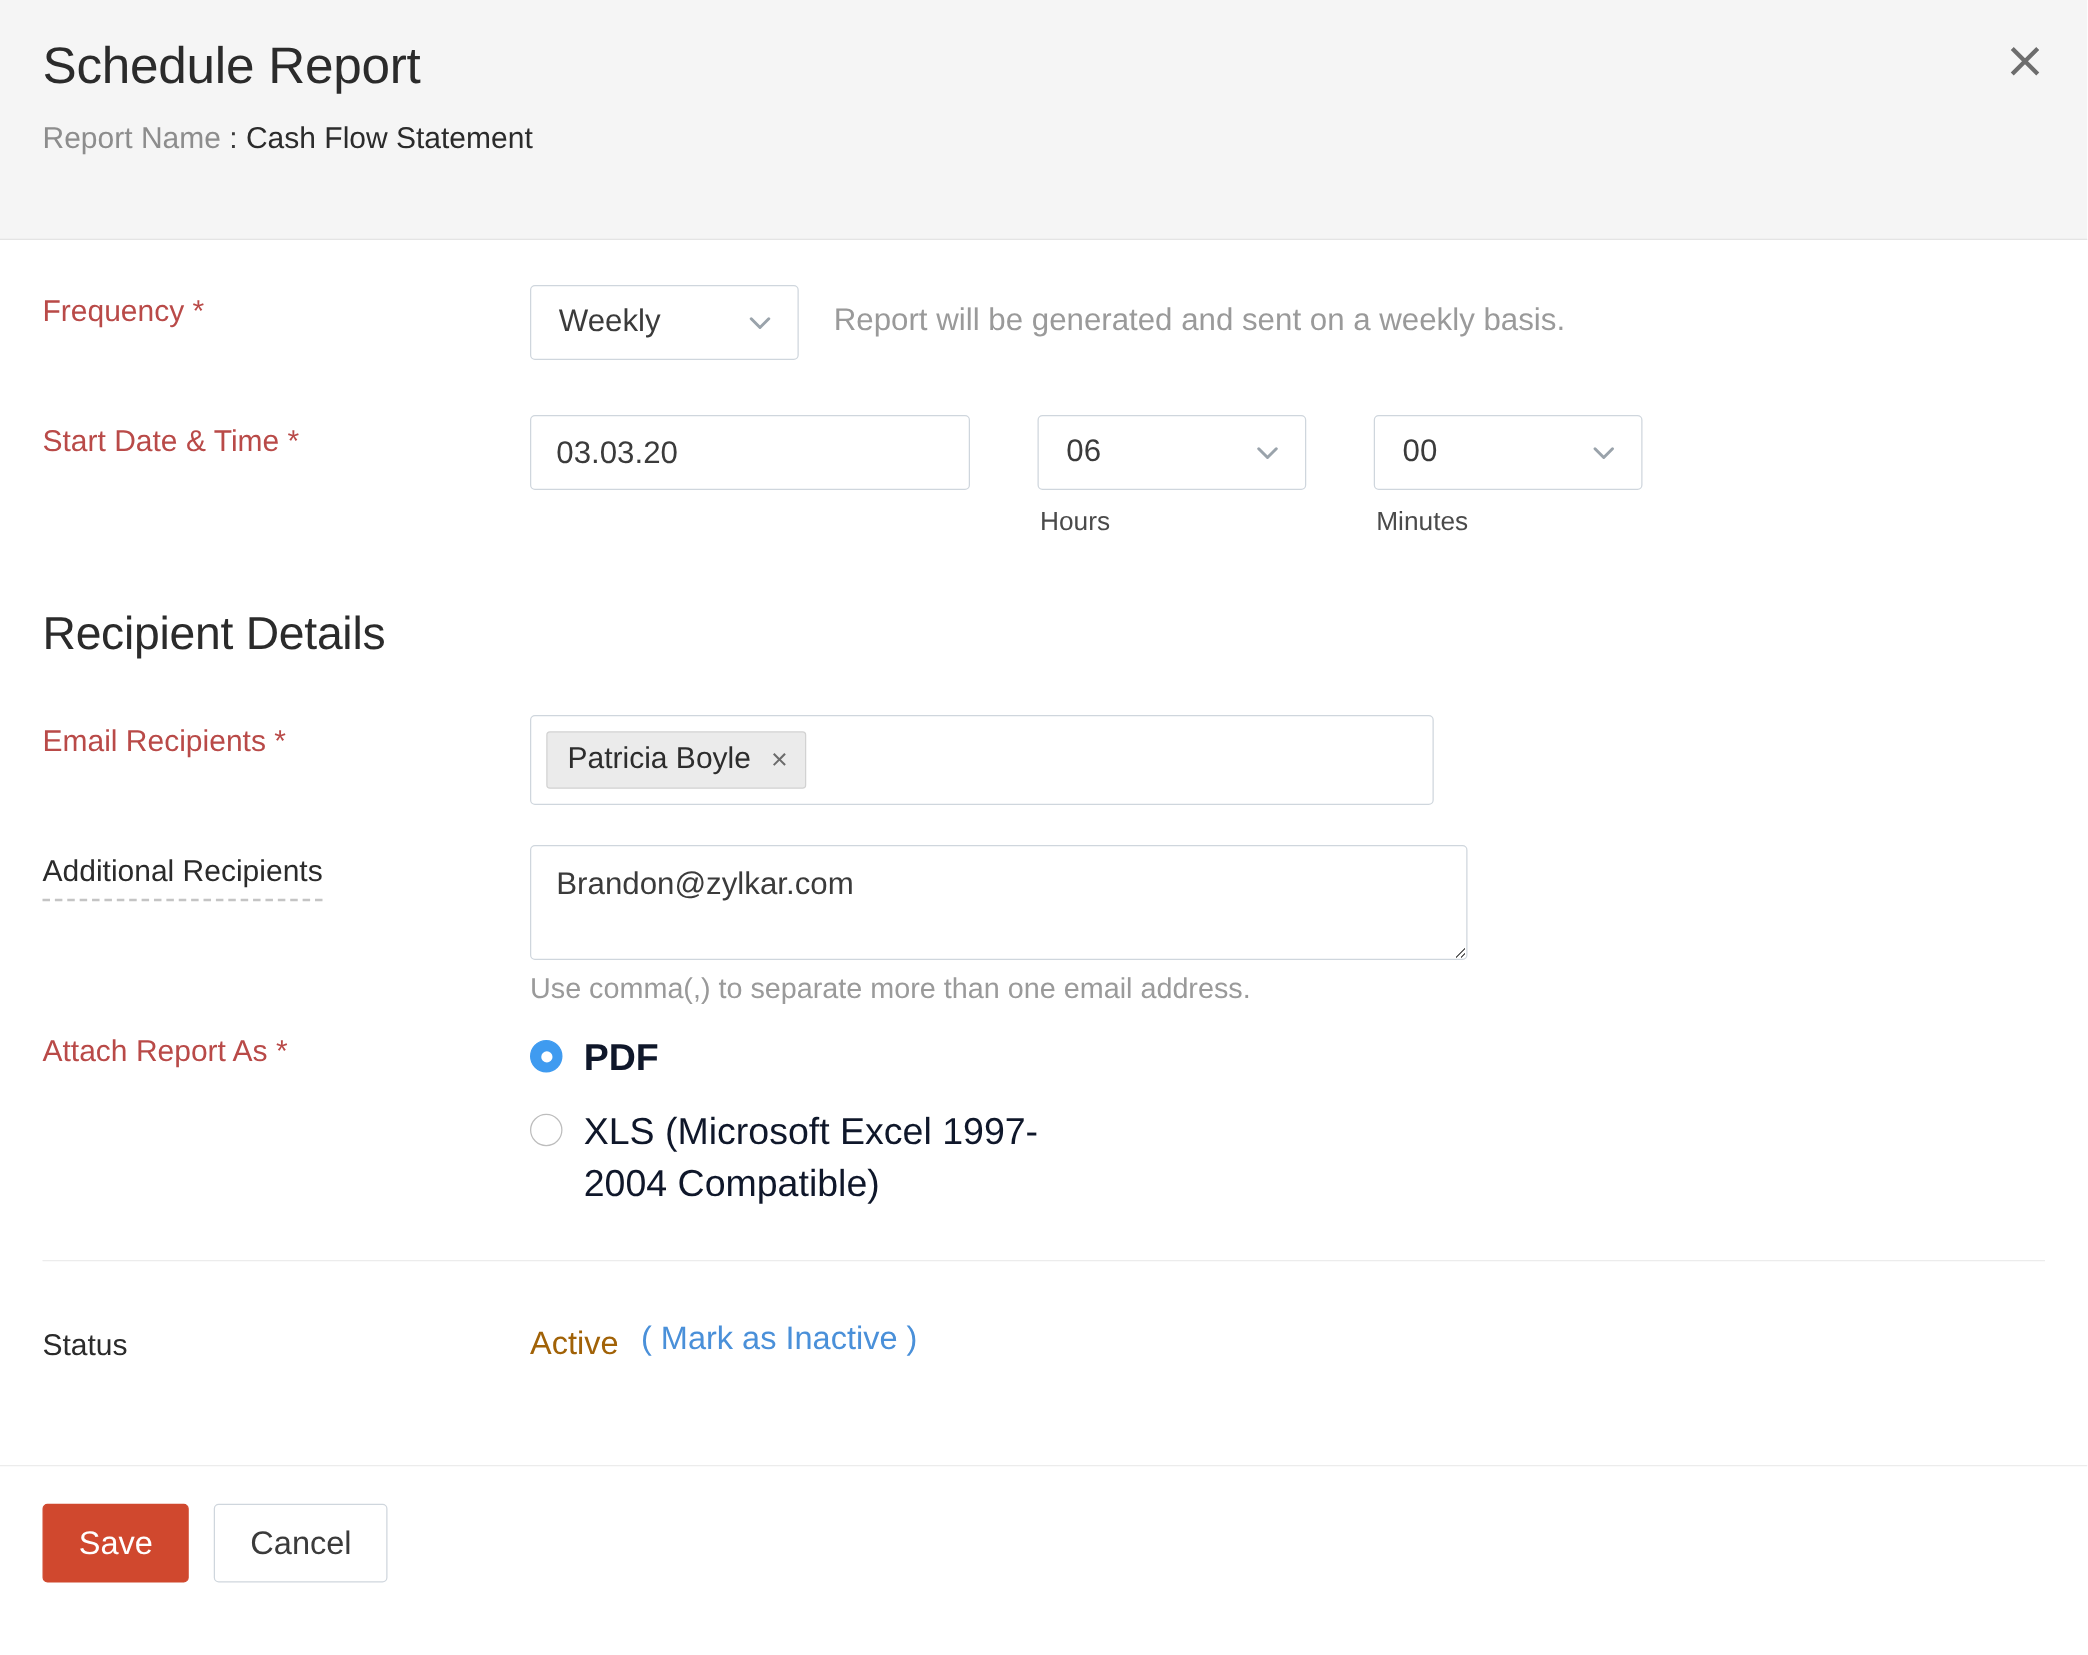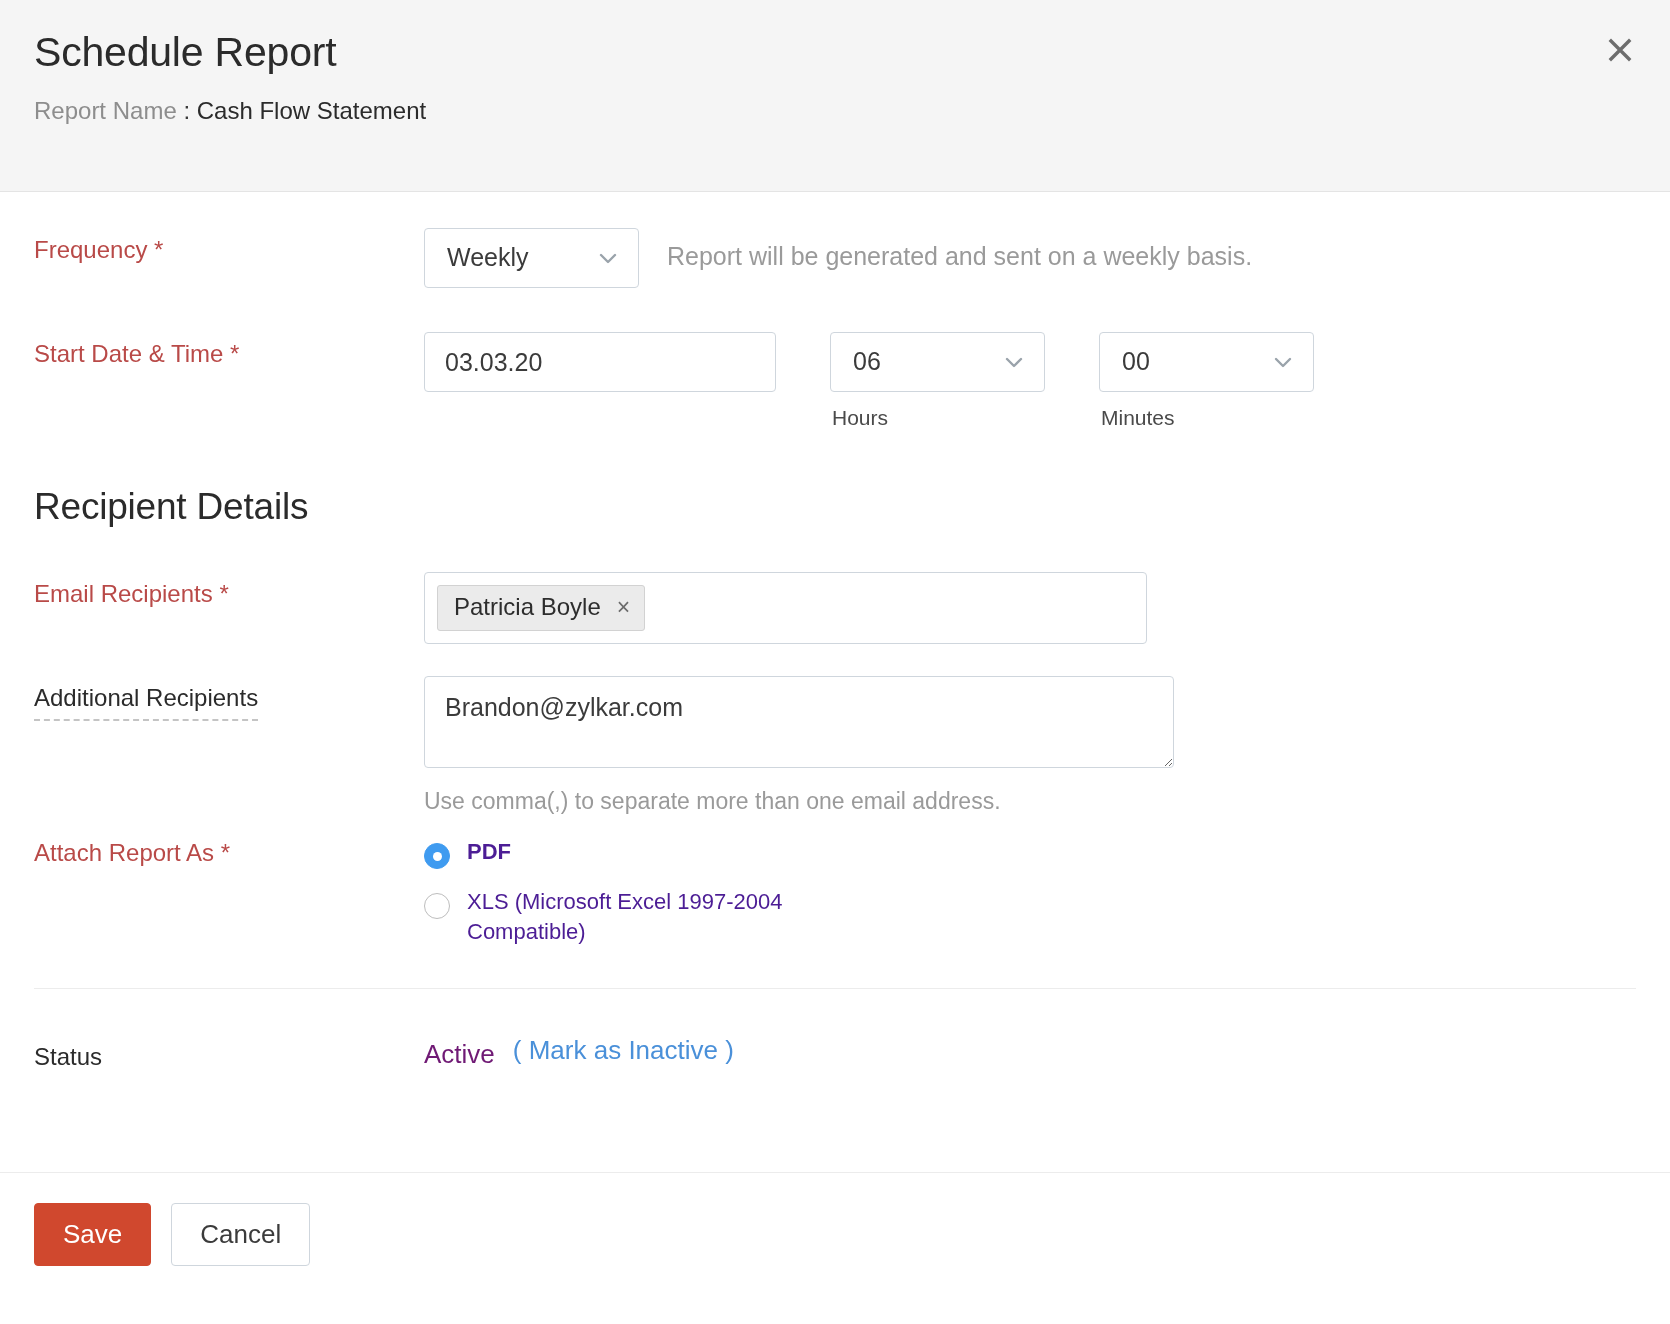--- a/index.html
+++ b/index.html
@@ -238,21 +238,21 @@
     color: #3b3b3b;
     font-family: "Liberation Sans", sans-serif;
     padding: 14px 20px;
     outline: none;
     resize: vertical;
     line-height: 1.3;
   }
   .helper-below {
     font-size: 23px;
     color: #9a9a9a;
-    margin-top: 16px;
+    margin-top: 4px;
   }
 
   
   .radio-group { padding-top: 6px; }
   .radio-row {
     display: flex;
     align-items: flex-start;
     margin-bottom: 18px;
     cursor: pointer;
   }
@@ -278,38 +278,38 @@
     left: 50%;
     top: 50%;
     width: 9px;
     height: 9px;
     margin-left: -4.5px;
     margin-top: -4.5px;
     border-radius: 50%;
     background: #fff;
   }
   .radio-label {
-    font-size: 22px;
-    color: #4c1d95;
+    font-size: 30px;
+    color: #0f172a;
     line-height: 1.38;
     max-width: 400px;
   }
   .radio-label.bold { font-weight: bold; }
 
   
   .divider {
     height: 1px;
     background: #ececec;
     margin: 40px 0 0 0;
   }
 
   
   .status-value {
     font-size: 26px;
-    color: #701a75;
+    color: #a16207;
     padding-top: 4px;
   }
   .status-link {
     font-size: 26px;
     color: #4a90d9;
     margin-left: 18px;
     cursor: pointer;
     text-decoration: none;
   }
   .lbl.plain { color: #2b2b2b; }

